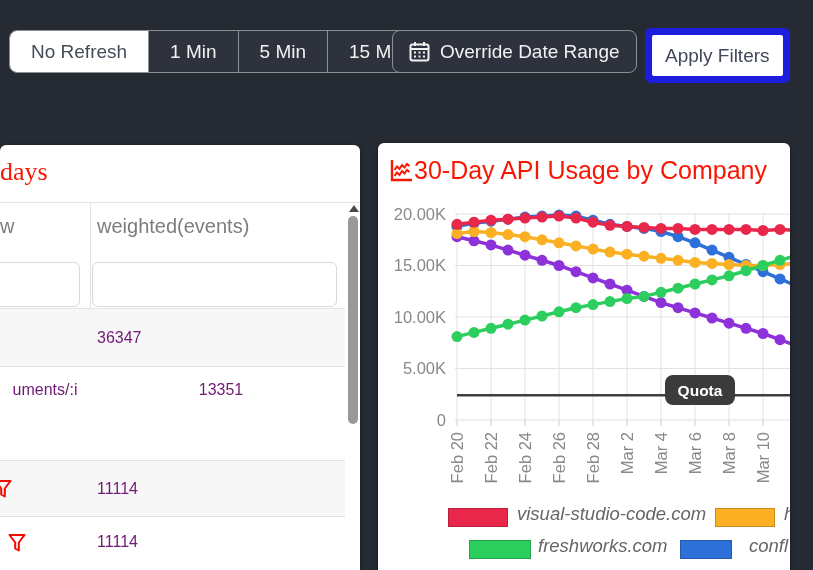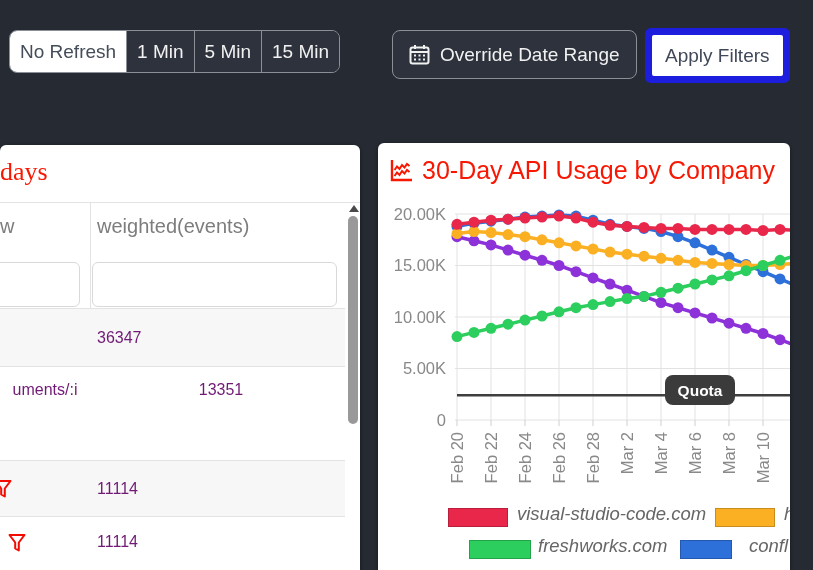--- a/index.html
+++ b/index.html
@@ -10,29 +10,29 @@
     font-family:"Liberation Sans", sans-serif;
   }
 
   
   .refresh-group{
     position:absolute; left:9px; top:30px; height:43px;
     display:flex; border:1px solid #8b9097; border-radius:8px;
     overflow:hidden; background:#2d323c;
   }
   .refresh-seg{
-    display:flex; align-items:center; padding:0 10px;
+    display:flex; align-items:center; padding:0 21px;
     font-size:19px; color:#f1f1f1; background:#2d323c;
     border-left:1px solid #8b9097; cursor:pointer; white-space:nowrap;
   }
   .refresh-seg:first-child{ border-left:none; }
   .refresh-seg.active{ background:#ffffff; color:#444d59; }
 
   .override-btn{
-    position:absolute; left:392px; top:30px; height:49px;
+    position:absolute; left:392px; top:30px; height:43px;
     display:flex; align-items:center; gap:10px; padding:0 16px;
     background:#2d323c; color:#f1f1f1; font-size:19px;
     border:1px solid #8b9097; border-radius:8px; white-space:nowrap; cursor:pointer;
   }
 
   .apply-outer{
     position:absolute; left:645px; top:28px;
     padding:7px; border-radius:6px; background:#1d1ddd;
   }
   .apply-btn{
@@ -67,21 +67,21 @@
   .lp-cell2{ flex:1; padding-left:7px; overflow:hidden; }
   .lp-val, .lp-route{ font-size:16px; color:#701a75; white-space:nowrap; }
   .funnel-svg{ position:absolute; }
   .scroll-up{ position:absolute; left:349px; top:60px; width:0; height:0;
               border-left:5px solid transparent; border-right:5px solid transparent;
               border-bottom:7px solid #4a4a4a; }
   .scroll-thumb{ position:absolute; left:348px; top:71px; width:10px; height:208px;
                  background:#999999; border-radius:5px; }
 
   
-  .rp-title{ position:absolute; left:11px; top:13px; display:flex; align-items:center; gap:8px;
+  .rp-title{ position:absolute; left:11px; top:13px; display:flex; align-items:center; 
              white-space:nowrap; }
   .rp-title-text{ font-size:25px; color:#f71703; }
   #chart-svg{ position:absolute; left:0; top:55px; }
   .legend-swatch{ position:absolute; border:1px solid rgba(0,0,0,.2); }
   .legend-label{ position:absolute; font-size:18.5px; color:#666666; white-space:nowrap;font-style:italic; }
 </style>
 </head>
 <body>
 
 <div class="refresh-group">

